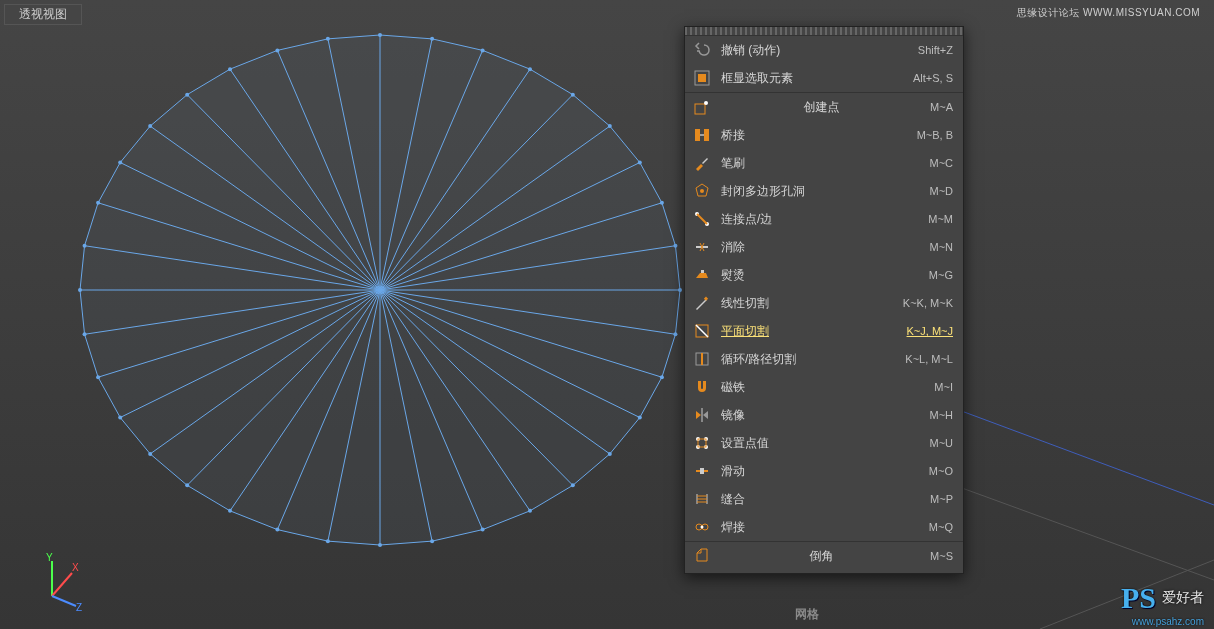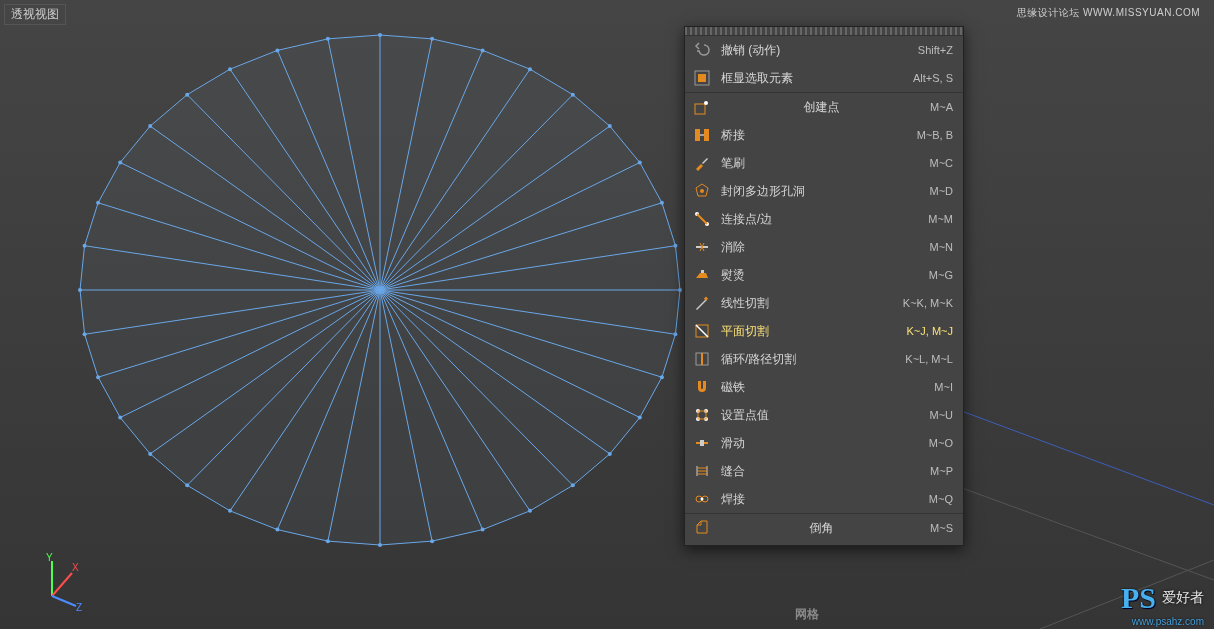--- a/index.html
+++ b/index.html
@@ -25,21 +25,21 @@
   .viewport svg.scene {
     position: absolute;
     inset: 0;
   }
 
   
   .vp-label {
     position: absolute;
     top: 4px;
     left: 4px;
-    padding: 1px 6px;
+    padding: 1px 14px;
     background: rgba(70,70,70,.6);
     border: 1px solid #555;
     color: #cdcdcd;
     font-size: 12px;
     user-select: none;
   }
 
   
   .top-right-text {
     position: absolute;
@@ -130,21 +130,21 @@
     height: 22px;
     display: flex;
     align-items: center;
     justify-content: center;
     margin-right: 8px;
     color: #e58a1e;
   }
   .menu-item .icon-slot svg { display:block; }
   .menu-item .m-label { flex-grow: 1; }
   .menu-item .m-short { color: #bdbdbd; font-size: 11px; margin-left: 8px; }
-  .menu-item.highlight { color: #fbe178; }
+  .menu-item.highlight { color: #fbe178; text-decoration: underline; }
   .menu-item.highlight .m-short { color: #fbe178; }
   .menu-item.section-top { border-top: 1px solid #333; text-align: center; }
 </style>
 </head>
 <body>
 
 <div class="viewport">
 
   <svg class="scene" width="1214" height="629" viewBox="0 0 1214 629">
 
@@ -380,20 +380,31 @@
             <svg width="18" height="18" viewBox="0 0 18 18">
               <path d="M5 3v7a4 4 0 0 0 8 0V3h-3v7a1 1 0 0 1-2 0V3z" fill="#e58a1e"></path>
             </svg>
           </span>
           <span class="m-label">磁铁</span>
           <span class="m-short">M~I</span>
         </div>
         <div class="menu-item">
           <span class="icon-slot">
             <svg width="18" height="18" viewBox="0 0 18 18">
+              <line x1="9" y1="2" x2="9" y2="16" stroke="#ccc"></line>
+              <polygon points="3,5 8,9 3,13" fill="#e58a1e"></polygon>
+              <polygon points="15,5 10,9 15,13" fill="#999"></polygon>
+            </svg>
+          </span>
+          <span class="m-label">镜像</span>
+          <span class="m-short">M~H</span>
+        </div>
+        <div class="menu-item">
+          <span class="icon-slot">
+            <svg width="18" height="18" viewBox="0 0 18 18">
               <circle cx="5" cy="5" r="2" fill="#fff"></circle>
               <circle cx="13" cy="5" r="2" fill="#fff"></circle>
               <circle cx="5" cy="13" r="2" fill="#fff"></circle>
               <circle cx="13" cy="13" r="2" fill="#fff"></circle>
               <rect x="5" y="5" width="8" height="8" fill="none" stroke="#e58a1e"></rect>
             </svg>
           </span>
           <span class="m-label">设置点值</span>
           <span class="m-short">M~U</span>
         </div>

